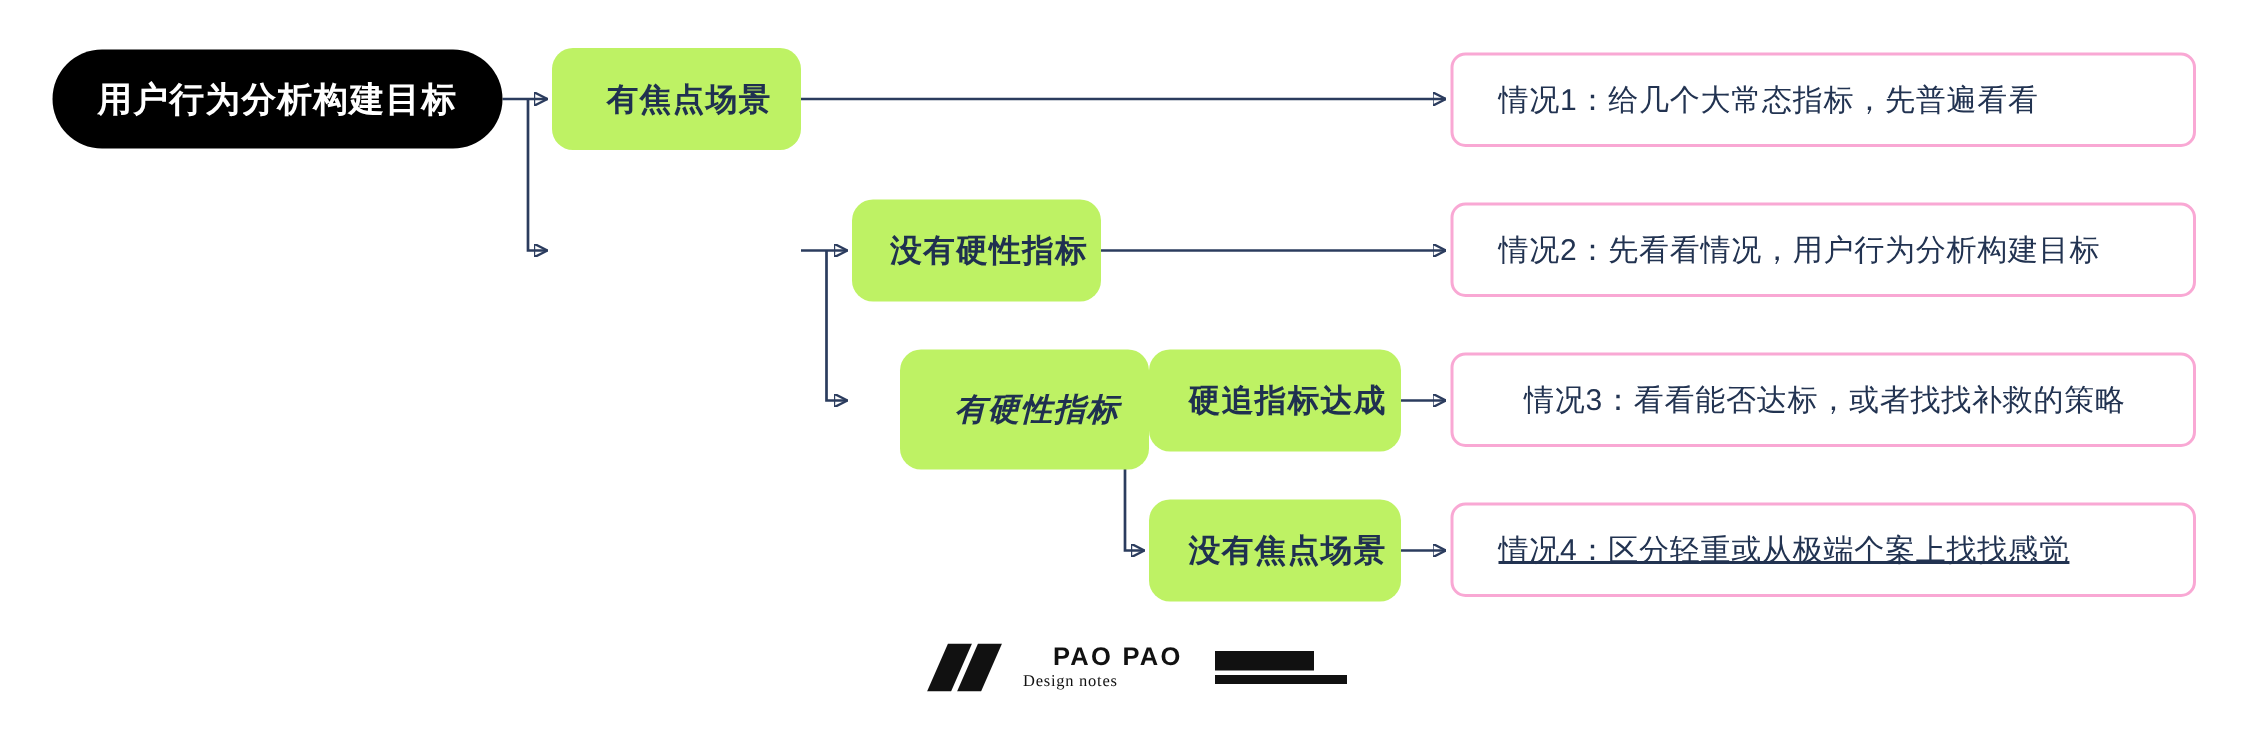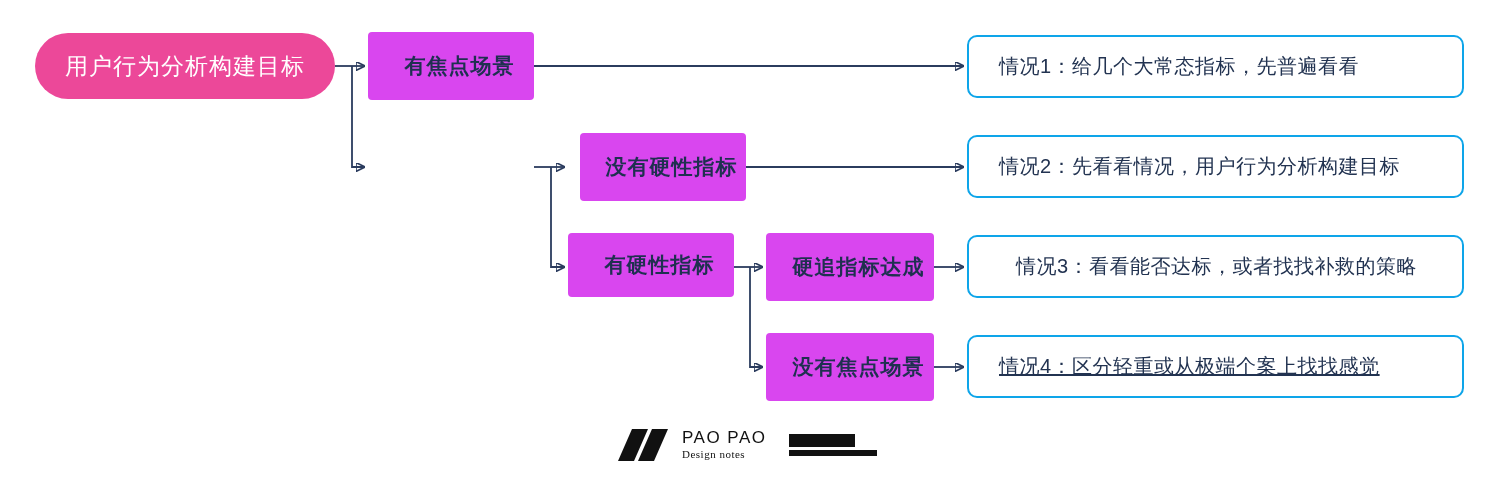--- a/index.html
+++ b/index.html
@@ -29,50 +29,50 @@
   .node {
     position: absolute;
     display: flex;
     align-items: center;
     justify-content: center;
     text-align: center;
   }
 
   .root-node {
     left: 35px; top: 33px; width: 300px; height: 66px;
-    background: #ec4899;
+    background: #000000;
     color: #ffffff;
     border-radius: 33px;
     font-size: 23px;
-    font-weight: normal;
+    font-weight: bold;
     letter-spacing: 1px;
   }
 
   .green-node {
-    background: #d946ef;
+    background: #bef264;
     color: #1f3050;
-    border-radius: 4px;
+    border-radius: 14px;
     font-size: 21px;
     font-weight: bold;
     letter-spacing: 1px;
     padding-left: 17px;
   }
   .pos-focus    { left: 368px; top: 32px;  width: 166px; height: 68px; }
   .pos-nofocus  { left: 368px; top: 133px; width: 166px; height: 68px; }
-  .pos-nohard   { left: 580px; top: 133px; width: 166px; height: 68px; }
-  .pos-hard     { left: 568px; top: 233px; width: 166px; height: 64px; }
+  .pos-nohard   { left: 568px; top: 133px; width: 166px; height: 68px; }
+  .pos-hard     { left: 600px; top: 233px; width: 166px; height: 80px; font-style: italic; }
   .pos-chase    { left: 766px; top: 233px; width: 168px; height: 68px; }
   .pos-unclear  { left: 766px; top: 333px; width: 168px; height: 68px; }
 
   .outcome {
     position: absolute;
     left: 967px;
     width: 497px; height: 63px;
     background: #ffffff;
-    border: 2px solid #0ea5e9;
+    border: 2px solid #f9a8d4;
     border-radius: 10px;
     color: #223351;
     font-size: 20px;
     letter-spacing: 0.5px;
     display: flex;
     align-items: center;
     padding-left: 30px;
   }
   .pos-out1 { top: 35px; }
   .pos-out2 { top: 135px; }
@@ -85,24 +85,25 @@
     display: flex;
     align-items: center;
     gap: 12px;
     height: 38px;
   }
   .logo-mark { display: block; }
   .logo-mark polygon { fill: #111111; }
   .logo-text { display: flex; flex-direction: column; justify-content: center; }
   .logo-brand {
     font-size: 17px;
-    font-weight: normal;
+    font-weight: bold;
     color: #111111;
     letter-spacing: 1.5px;
     line-height: 1.1;
+    margin-left: 20px;
   }
   .logo-subtitle {
     font-size: 11px;
     color: #111111;
     letter-spacing: 0.5px;
     line-height: 1.2;
     font-family: Liberation Serif, serif;
   }
   .logo-bars { display: flex; flex-direction: column; gap: 3px; margin-left: 10px; }
   .logo-bar-top { width: 66px; height: 13px; background: #111111; }

